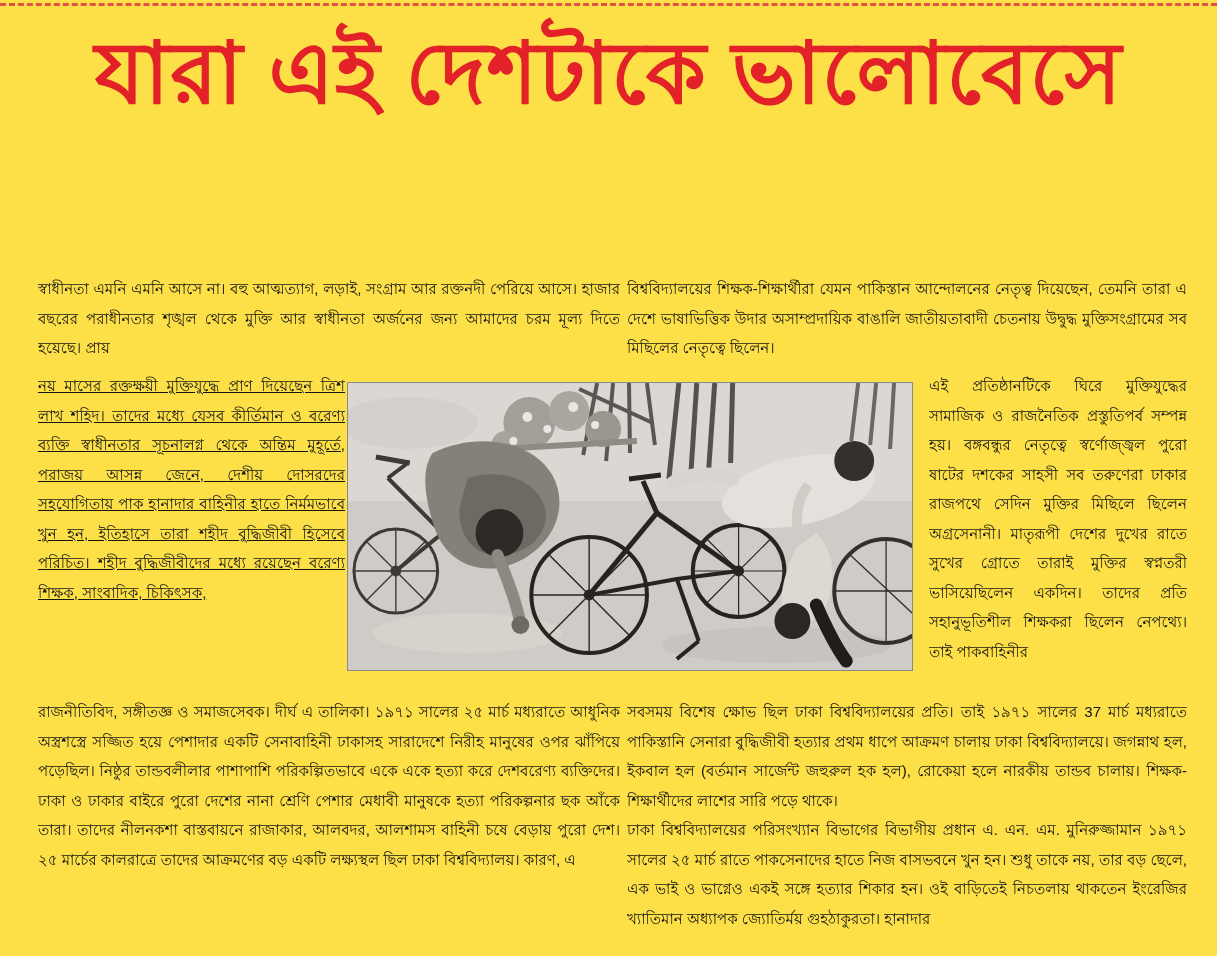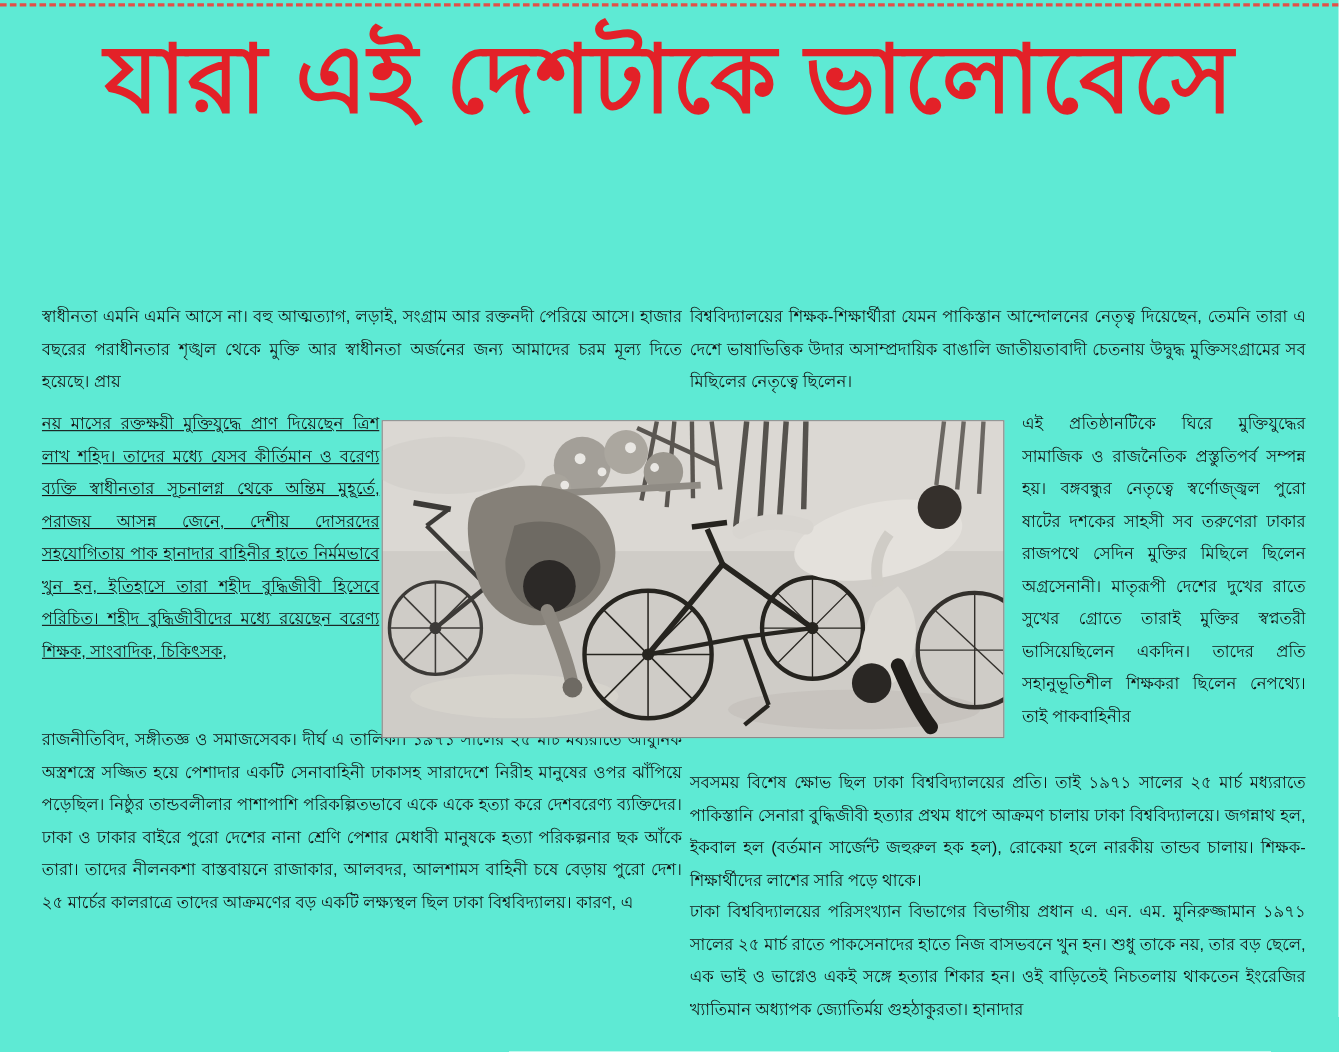--- a/index.html
+++ b/index.html
@@ -1,19 +1,19 @@
 <!DOCTYPE html>
 <html lang="bn"><head>
 <meta charset="utf-8">
 <style>
   html,body{margin:0;padding:0;background:#ffffff;}
   .page{
     position:relative;
     width:1217px;height:956px;
-    background:#5eead4;
+    background:#fde047;
     overflow:hidden;
     font-family:"Liberation Sans","DejaVu Sans",sans-serif;
   }
   .toprule{
     position:absolute;top:3px;left:0;width:1217px;height:0;
     border-top:3px dashed #e25048;
   }
   .headline{
     position:absolute;top:18px;left:0;width:1217px;
     margin:0;text-align:center;
@@ -27,21 +27,21 @@
   .seg{
     position:absolute;
     font-size:15px;line-height:29.5px;
     color:#141414;
     text-align:justify;
     overflow:hidden;
   }
   .seg p{margin:0;}
   #lp1{left:38px;top:274px;width:582px;height:98px;}
   #lp2{left:38px;top:371px;width:307px;height:328px;text-decoration:underline;}
-  #lp3{left:38px;top:658px;width:582px;height:259px;}
+  #lp3{left:38px;top:697px;width:582px;height:259px;}
   #rp1{left:627px;top:274px;width:560px;height:98px;}
   #rp2{left:929px;top:371px;width:258px;height:328px;}
   #rp3{left:627px;top:697px;width:560px;height:259px;}
   .photo{
     position:absolute;left:347px;top:382px;width:566px;height:289px;
     margin:0;box-sizing:border-box;
     border:1px solid #8a8a8a;
     background:#cfccc7;
   }
   .photo svg{display:block;width:100%;height:100%;}
@@ -61,21 +61,21 @@
 
   <div class="seg" id="lp2">নয় মাসের রক্তক্ষয়ী মুক্তিযুদ্ধে প্রাণ দিয়েছেন ত্রিশ লাখ শহিদ। তাদের মধ্যে যেসব কীর্তিমান ও বরেণ্য ব্যক্তি স্বাধীনতার সূচনালগ্ন থেকে অন্তিম মুহূর্তে, পরাজয় আসন্ন জেনে, দেশীয় দোসরদের সহযোগিতায় পাক হানাদার বাহিনীর হাতে নির্মমভাবে খুন হন, ইতিহাসে তারা শহীদ বুদ্ধিজীবী হিসেবে পরিচিত। শহীদ বুদ্ধিজীবীদের মধ্যে রয়েছেন বরেণ্য শিক্ষক, সাংবাদিক, চিকিৎসক,</div>
 
   <div class="seg" id="lp3">রাজনীতিবিদ, সঙ্গীতজ্ঞ ও সমাজসেবক। দীর্ঘ এ তালিকা। ১৯৭১ সালের ২৫ মার্চ মধ্যরাতে আধুনিক অস্ত্রশস্ত্রে সজ্জিত হয়ে পেশাদার একটি সেনাবাহিনী ঢাকাসহ সারাদেশে নিরীহ মানুষের ওপর ঝাঁপিয়ে পড়েছিল। নিষ্ঠুর তান্ডবলীলার পাশাপাশি পরিকল্পিতভাবে একে একে হত্যা করে দেশবরেণ্য ব্যক্তিদের। ঢাকা ও ঢাকার বাইরে পুরো দেশের নানা শ্রেণি পেশার মেধাবী মানুষকে হত্যা পরিকল্পনার ছক আঁকে তারা। তাদের নীলনকশা বাস্তবায়নে রাজাকার, আলবদর, আলশামস বাহিনী চষে বেড়ায় পুরো দেশ। ২৫ মার্চের কালরাত্রে তাদের আক্রমণের বড় একটি লক্ষ্যস্থল ছিল ঢাকা বিশ্ববিদ্যালয়। কারণ, এ</div>
 
   <div class="seg" id="rp1">বিশ্ববিদ্যালয়ের শিক্ষক-শিক্ষার্থীরা যেমন পাকিস্তান আন্দোলনের নেতৃত্ব দিয়েছেন, তেমনি তারা এ দেশে ভাষাভিত্তিক উদার অসাম্প্রদায়িক বাঙালি জাতীয়তাবাদী চেতনায় উদ্বুদ্ধ মুক্তিসংগ্রামের সব মিছিলের নেতৃত্বে ছিলেন।</div>
 
   <div class="seg" id="rp2">এই প্রতিষ্ঠানটিকে ঘিরে মুক্তিযুদ্ধের সামাজিক ও রাজনৈতিক প্রস্তুতিপর্ব সম্পন্ন হয়। বঙ্গবন্ধুর নেতৃত্বে স্বর্ণোজ্জ্বল পুরো ষাটের দশকের সাহসী সব তরুণেরা ঢাকার রাজপথে সেদিন মুক্তির মিছিলে ছিলেন অগ্রসেনানী। মাতৃরূপী দেশের দুখের রাতে সুখের গ্রোতে তারাই মুক্তির স্বপ্নতরী ভাসিয়েছিলেন একদিন। তাদের প্রতি সহানুভূতিশীল শিক্ষকরা ছিলেন নেপথ্যে। তাই পাকবাহিনীর</div>
 
   <div class="seg" id="rp3">
-    <p>সবসময় বিশেষ ক্ষোভ ছিল ঢাকা বিশ্ববিদ্যালয়ের প্রতি। তাই ১৯৭১ সালের ২৫ মার্চ মধ্যরাতে পাকিস্তানি সেনারা বুদ্ধিজীবী হত্যার প্রথম ধাপে আক্রমণ চালায় ঢাকা বিশ্ববিদ্যালয়ে। জগন্নাথ হল, ইকবাল হল (বর্তমান সার্জেন্ট জহুরুল হক হল), রোকেয়া হলে নারকীয় তান্ডব চালায়। শিক্ষক-শিক্ষার্থীদের লাশের সারি পড়ে থাকে।</p>
+    <p>সবসময় বিশেষ ক্ষোভ ছিল ঢাকা বিশ্ববিদ্যালয়ের প্রতি। তাই ১৯৭১ সালের 37 মার্চ মধ্যরাতে পাকিস্তানি সেনারা বুদ্ধিজীবী হত্যার প্রথম ধাপে আক্রমণ চালায় ঢাকা বিশ্ববিদ্যালয়ে। জগন্নাথ হল, ইকবাল হল (বর্তমান সার্জেন্ট জহুরুল হক হল), রোকেয়া হলে নারকীয় তান্ডব চালায়। শিক্ষক-শিক্ষার্থীদের লাশের সারি পড়ে থাকে।</p>
     <p>ঢাকা বিশ্ববিদ্যালয়ের পরিসংখ্যান বিভাগের বিভাগীয় প্রধান এ. এন. এম. মুনিরুজ্জামান ১৯৭১ সালের ২৫ মার্চ রাতে পাকসেনাদের হাতে নিজ বাসভবনে খুন হন। শুধু তাকে নয়, তার বড় ছেলে, এক ভাই ও ভাগ্নেও একই সঙ্গে হত্যার শিকার হন। ওই বাড়িতেই নিচতলায় থাকতেন ইংরেজির খ্যাতিমান অধ্যাপক জ্যোতির্ময় গুহঠাকুরতা। হানাদার</p>
   </div>
 
   <figure class="photo">
     <svg viewBox="0 0 566 287" preserveAspectRatio="none" role="img">
 
       <rect x="0" y="0" width="566" height="287" fill="#cfccc7"></rect>
       <rect x="0" y="0" width="566" height="118" fill="#dbd8d3"></rect>
       <ellipse cx="120" cy="250" rx="95" ry="20" fill="#d8d5cf" opacity="0.7"></ellipse>
       <ellipse cx="430" cy="262" rx="115" ry="18" fill="#c4c1bb" opacity="0.8"></ellipse>

